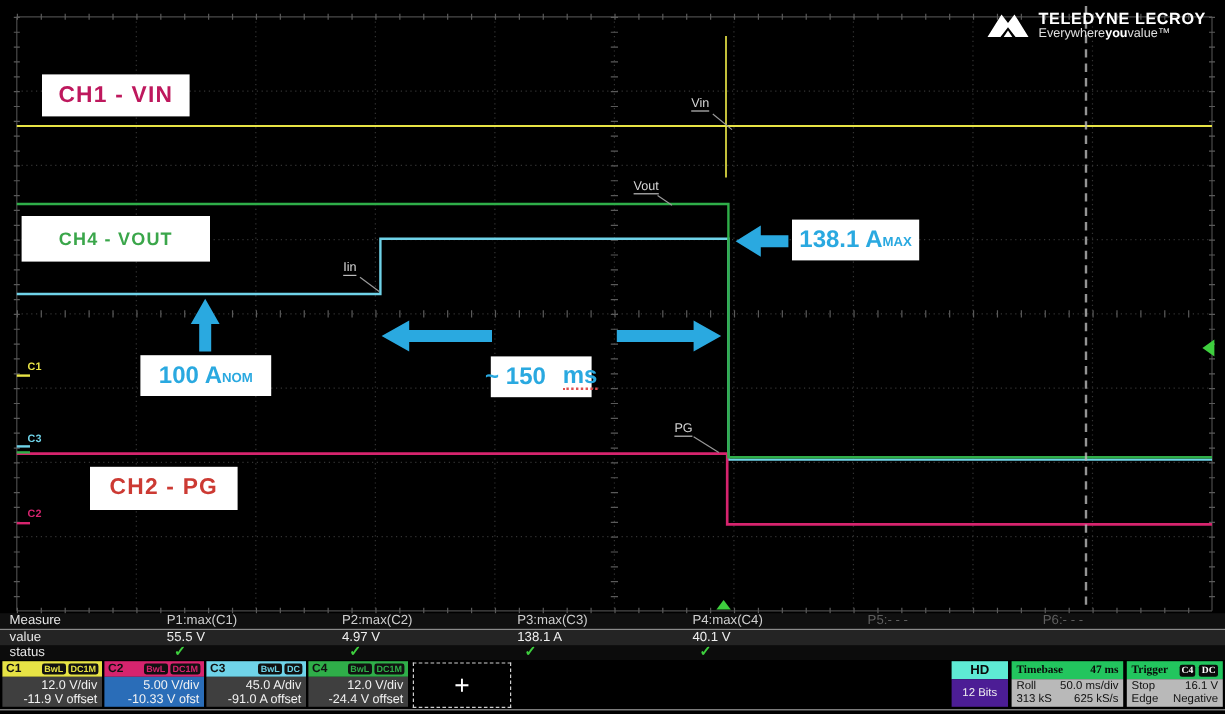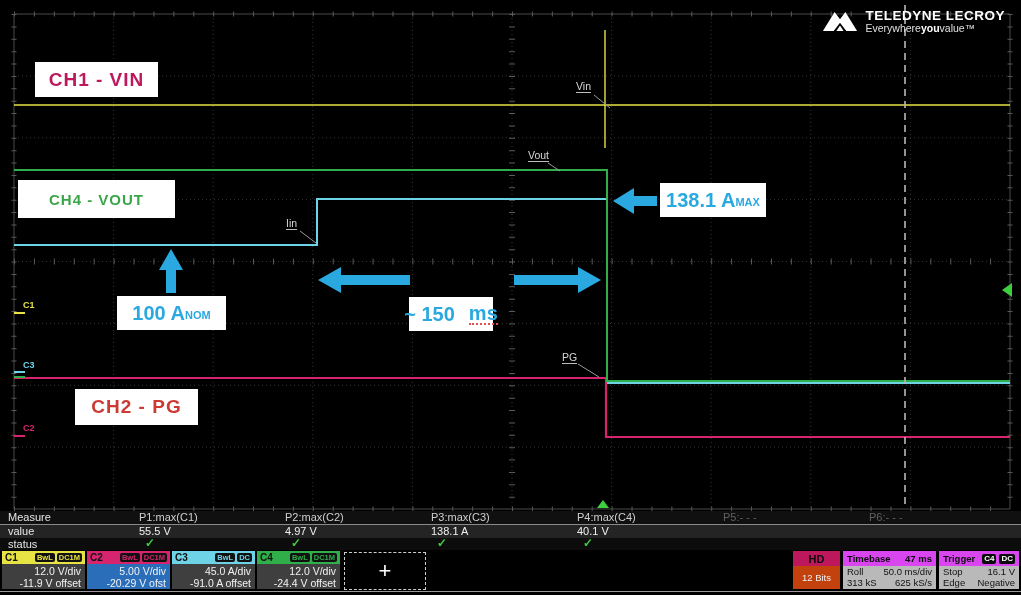--- a/index.html
+++ b/index.html
@@ -54,23 +54,23 @@
     padding:1px 4px 0 0;line-height:12px;}
   .chbox.sel .bd{background:#2a6db8;}
   .addbox{top:552px;left:344px;width:80px;height:36px;border:1px dashed #cfcfcf;
     color:#fff;font-size:22px;display:flex;align-items:center;justify-content:center;cursor:pointer;}
 
   
   .acq{top:551px;height:38px;display:flex;flex-direction:column;font-size:9.5px;cursor:pointer;}
   .acq .hd{height:15px;display:flex;align-items:center;padding:0 4px;gap:3px;font-weight:bold;}
   .acq .bd{flex:1;padding:0 4px;display:flex;flex-direction:column;justify-content:center;gap:1px;}
   .acq .ln{display:flex;justify-content:space-between;line-height:10px;}
-  .hdbox .hd{background:#be185d;color:#0a0a0a;justify-content:center;font-size:11px;}
-  .hdbox .bd{background:#c2410c;color:#f0f0f0;align-items:center;}
-  .litebox .hd{background:#d946ef;color:#0a0a0a;}
+  .hdbox .hd{background:#5eead4;color:#0a0a0a;justify-content:center;font-size:11px;}
+  .hdbox .bd{background:#4c1d95;color:#f0f0f0;align-items:center;}
+  .litebox .hd{background:#22c55e;color:#0a0a0a;font-family:Liberation Serif, serif;}
   .litebox .bd{background:#b9b9b9;color:#111;}
   .tbadge{background:#0a0a0a;color:#fff;border-radius:2px;font-size:8px;padding:0 2px;line-height:10px;font-weight:bold;}
   .spacer{flex:1;}
   .botline{top:591px;left:0;width:1021px;height:1px;background:#9a9a9a;}
 </style>
 </head>
 <body>
 
 <div class="screen">
 
@@ -214,21 +214,21 @@
       </div>
   </div>
   <div class="abs chbox sel" style="left:87px;">
     <div class="hd" style="background: rgb(214, 36, 110);">
       <span class="cid">C2</span>
       <span class="badge" style="color: rgb(214, 36, 110);">BwL</span>
       <span class="badge" style="color: rgb(214, 36, 110);">DC1M</span>
     </div>
     <div class="bd">
         <div>5.00 V/div</div>
-        <div>-20.29 V ofst</div>
+        <div>-10.33 V ofst</div>
       </div>
   </div>
   <div class="abs chbox" style="left:172px;">
     <div class="hd" style="background: rgb(111, 211, 232);">
       <span class="cid">C3</span>
       <span class="badge" style="color: rgb(111, 211, 232);">BwL</span>
       <span class="badge" style="color: rgb(111, 211, 232);">DC</span>
     </div>
     <div class="bd">
         <div>45.0 A/div</div>

